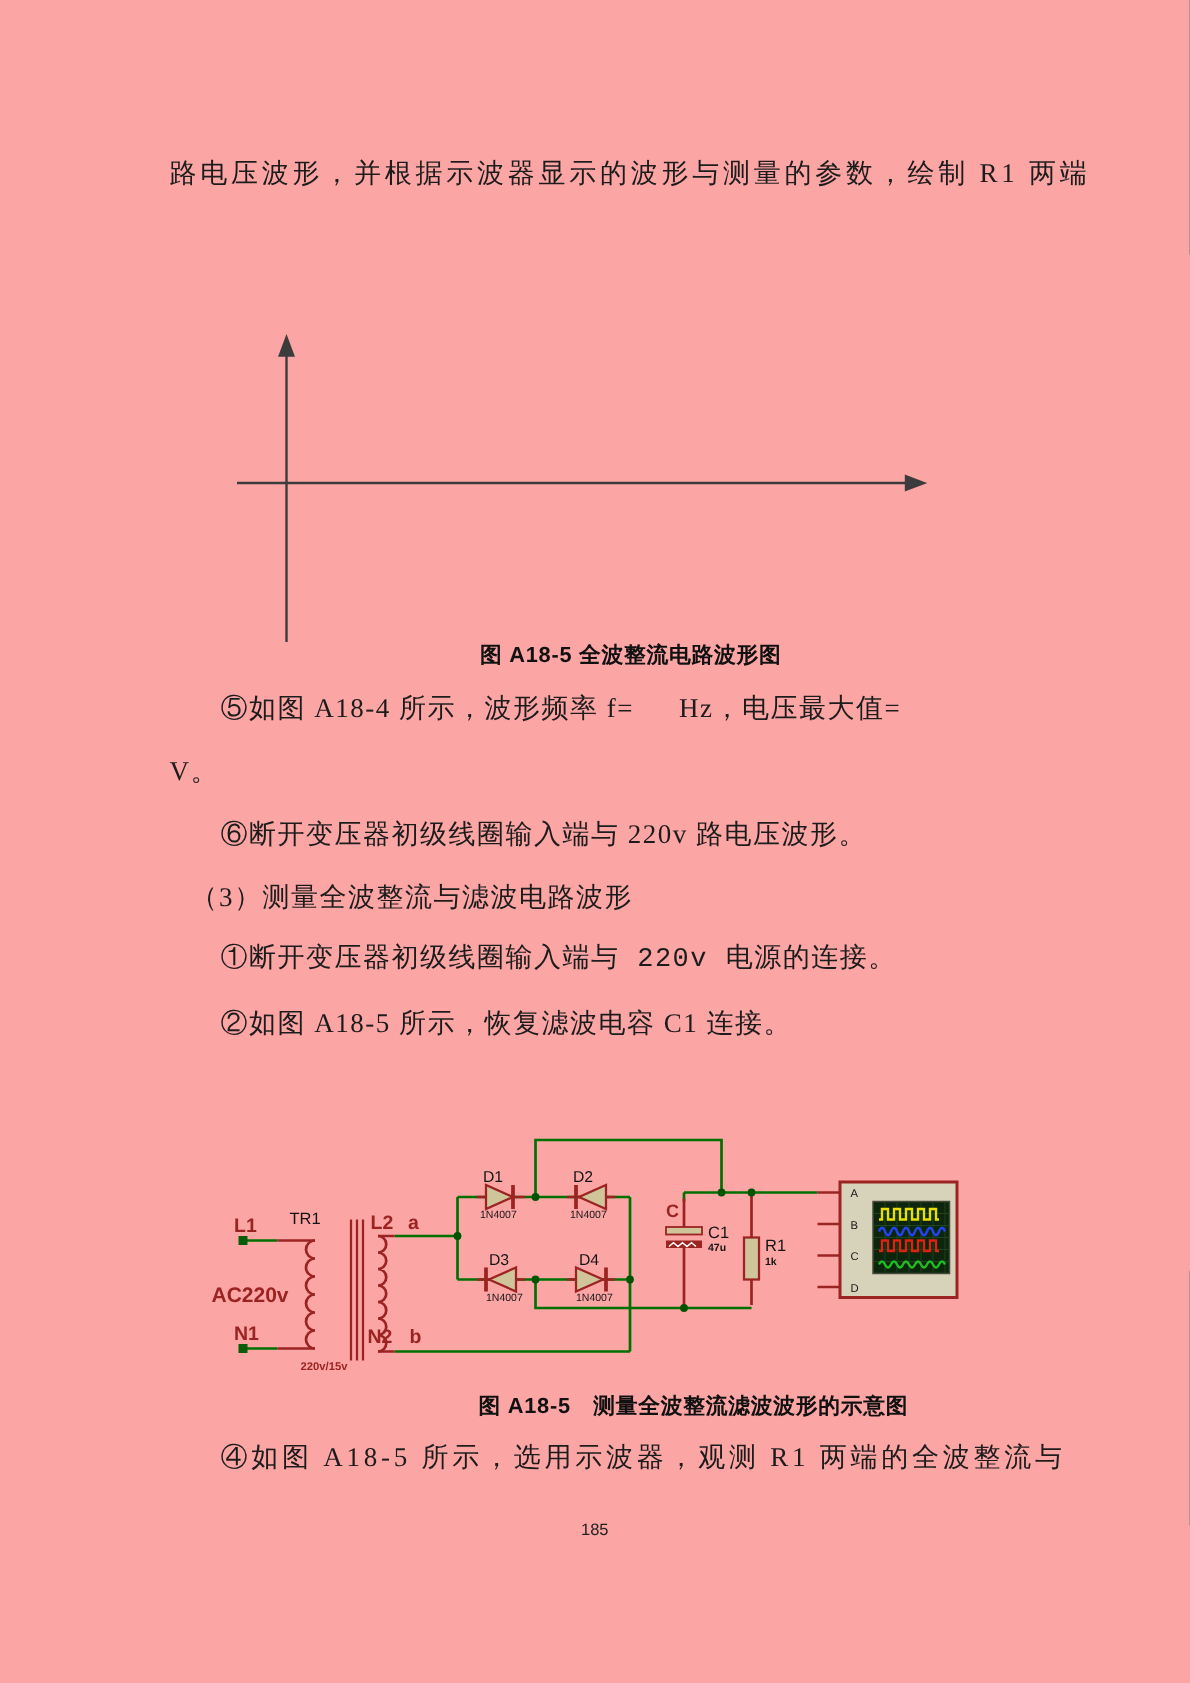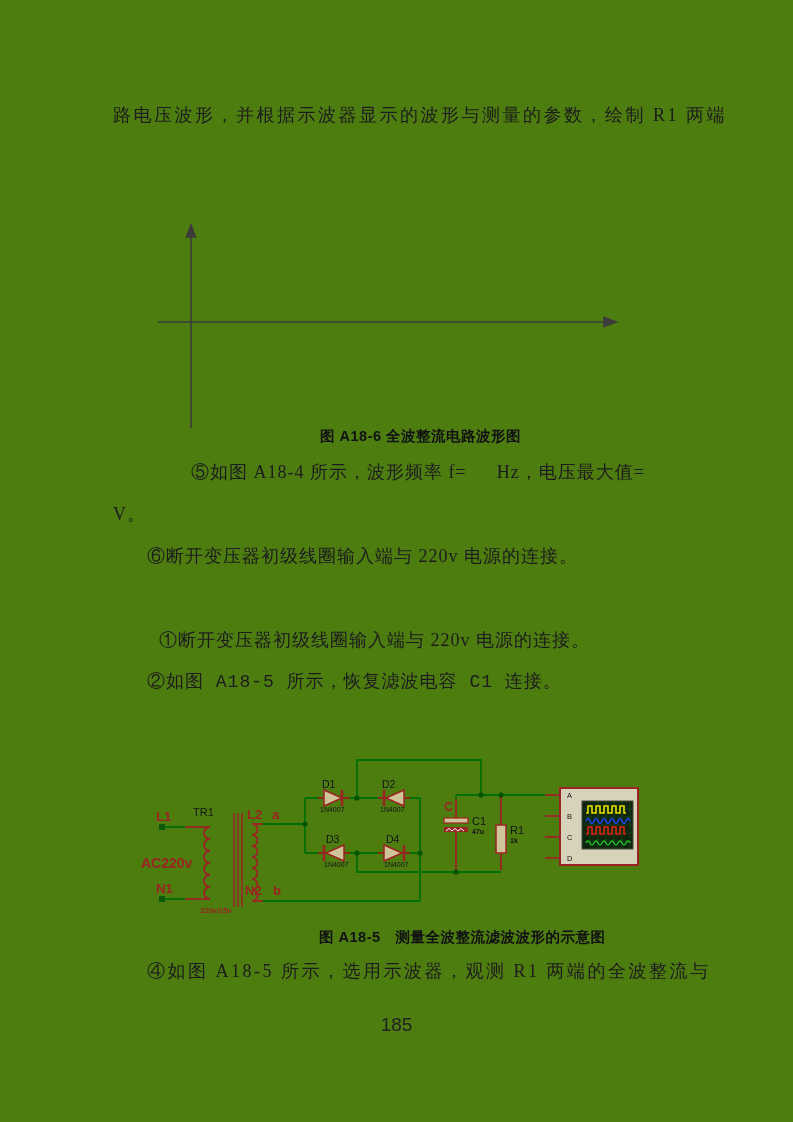--- a/index.html
+++ b/index.html
@@ -1,32 +1,32 @@
 <!DOCTYPE html>
 <html><head>
 <meta charset="utf-8">
 <style>
   html,body{margin:0;padding:0;background:#888;}
   .page{
-    position:relative;width:793px;height:1122px;background:#4d7c0f;
+    position:relative;width:793px;height:1122px;background:#fca5a5;
     margin:0 auto;overflow:hidden;
     font-family:"Liberation Serif","DejaVu Serif",serif;color:#1c1c1c;
   }
   .bodyline{
     position:absolute;font-size:18px;line-height:22px;letter-spacing:1px;white-space:pre;
   }
   .sp-wide{letter-spacing:2.5px;}
   .caption{
     position:absolute;font-family:"Liberation Sans","DejaVu Sans",sans-serif;
     font-weight:bold;font-size:14.5px;color:#111;letter-spacing:0.5px;white-space:pre;
   }
   .fig{position:absolute;}
   .pageno{
     position:absolute;left:0;right:0;top:1014px;text-align:center;
-    font-family:"Liberation Sans","DejaVu Sans",sans-serif;font-size:19px;color:#222;
+    font-family:"Liberation Sans","DejaVu Sans",sans-serif;font-size:11px;color:#222;
   }
   svg text{font-family:"Liberation Sans","DejaVu Sans",sans-serif;}
   .lbl-red{fill:#9b2423;font-weight:600;}
   .lbl-blk{fill:#141414;}
 </style>
 </head>
 <body>
 
 <div class="page">
 
@@ -35,27 +35,28 @@
   <div class="fig" style="left:150px;top:222px;">
     <svg width="480" height="210" viewBox="0 0 480 210">
       <g stroke="#3c3c3c" stroke-width="1.6" fill="#3c3c3c">
         <line x1="41" y1="206" x2="41" y2="14"></line>
         <polygon points="41,3 36.5,15 45.5,15"></polygon>
         <line x1="8" y1="100" x2="455" y2="100"></line>
         <polygon points="466,100 454,95.5 454,104.5"></polygon>
       </g>
     </svg>
   </div>
-  <div class="caption" style="left:320px;top:427px;">图 A18-6 全波整流电路波形图</div>
+  <div class="caption" style="left:320px;top:427px;">图 A18-5 全波整流电路波形图</div>
 
-  <div class="bodyline" style="left:147px;top:461px;margin-left:44px;">⑤如图 A18-4 所示，波形频率 f=　  Hz，电压最大值=</div>
+  <div class="bodyline" style="left:147px;top:461px;">⑤如图 A18-4 所示，波形频率 f=　  Hz，电压最大值=</div>
   <div class="bodyline" style="left:113px;top:503px;">V。</div>
-  <div class="bodyline" style="left:147px;top:545px;">⑥断开变压器初级线圈输入端与 220v 电源的连接。</div>
-  <div class="bodyline" style="left:159px;top:629px;">①断开变压器初级线圈输入端与 220v 电源的连接。</div>
-  <div class="bodyline" style="left:147px;top:671px;font-family:Liberation Mono, monospace;">②如图 A18-5 所示，恢复滤波电容 C1 连接。</div>
+  <div class="bodyline" style="left:147px;top:545px;">⑥断开变压器初级线圈输入端与 220v 路电压波形。</div>
+  <div class="bodyline" style="left:127px;top:587px;">（3）测量全波整流与滤波电路波形</div>
+  <div class="bodyline" style="left:147px;top:629px;font-family:Liberation Mono, monospace;">①断开变压器初级线圈输入端与 220v 电源的连接。</div>
+  <div class="bodyline" style="left:147px;top:671px;">②如图 A18-5 所示，恢复滤波电容 C1 连接。</div>
 
   <div class="fig" style="left:140px;top:755px;">
     <svg width="505" height="172" viewBox="0 0 505 172">
 
       <g stroke="#007000" stroke-width="1.8" fill="none">
         <path d="M22 72 H45"></path>
         <path d="M22 144 H45"></path>
         <path d="M123 69 H165"></path>
         <path d="M165 43 V98"></path>
         <path d="M165 43 H280"></path>

